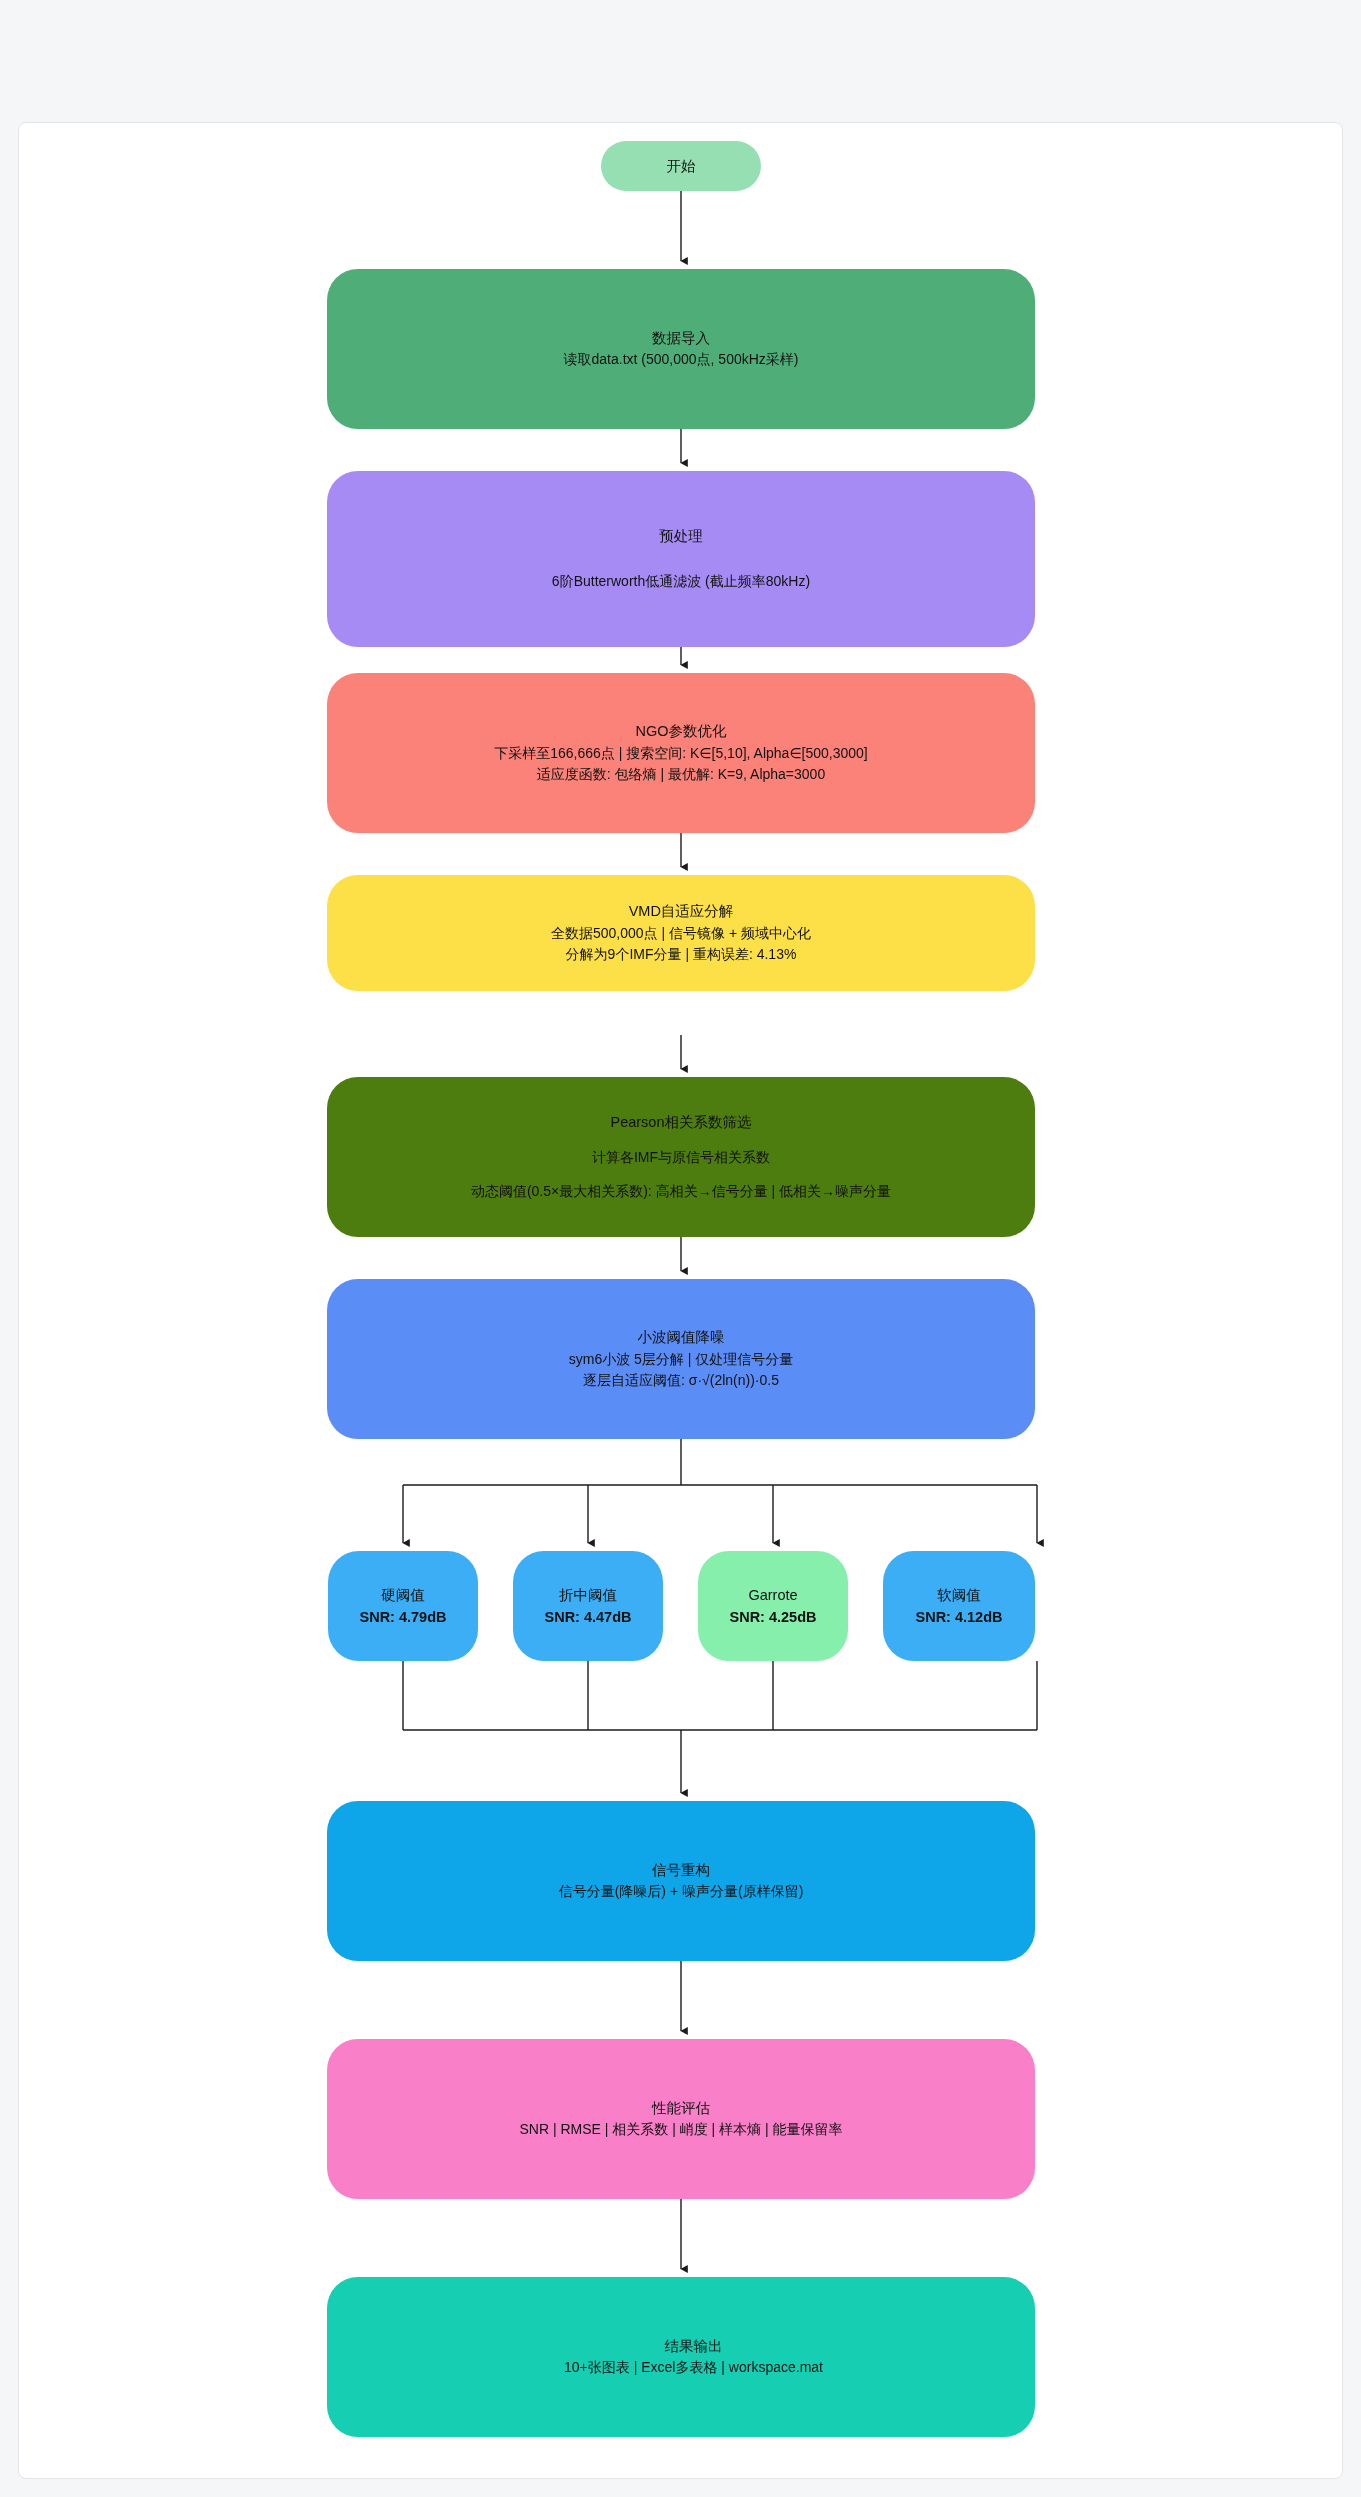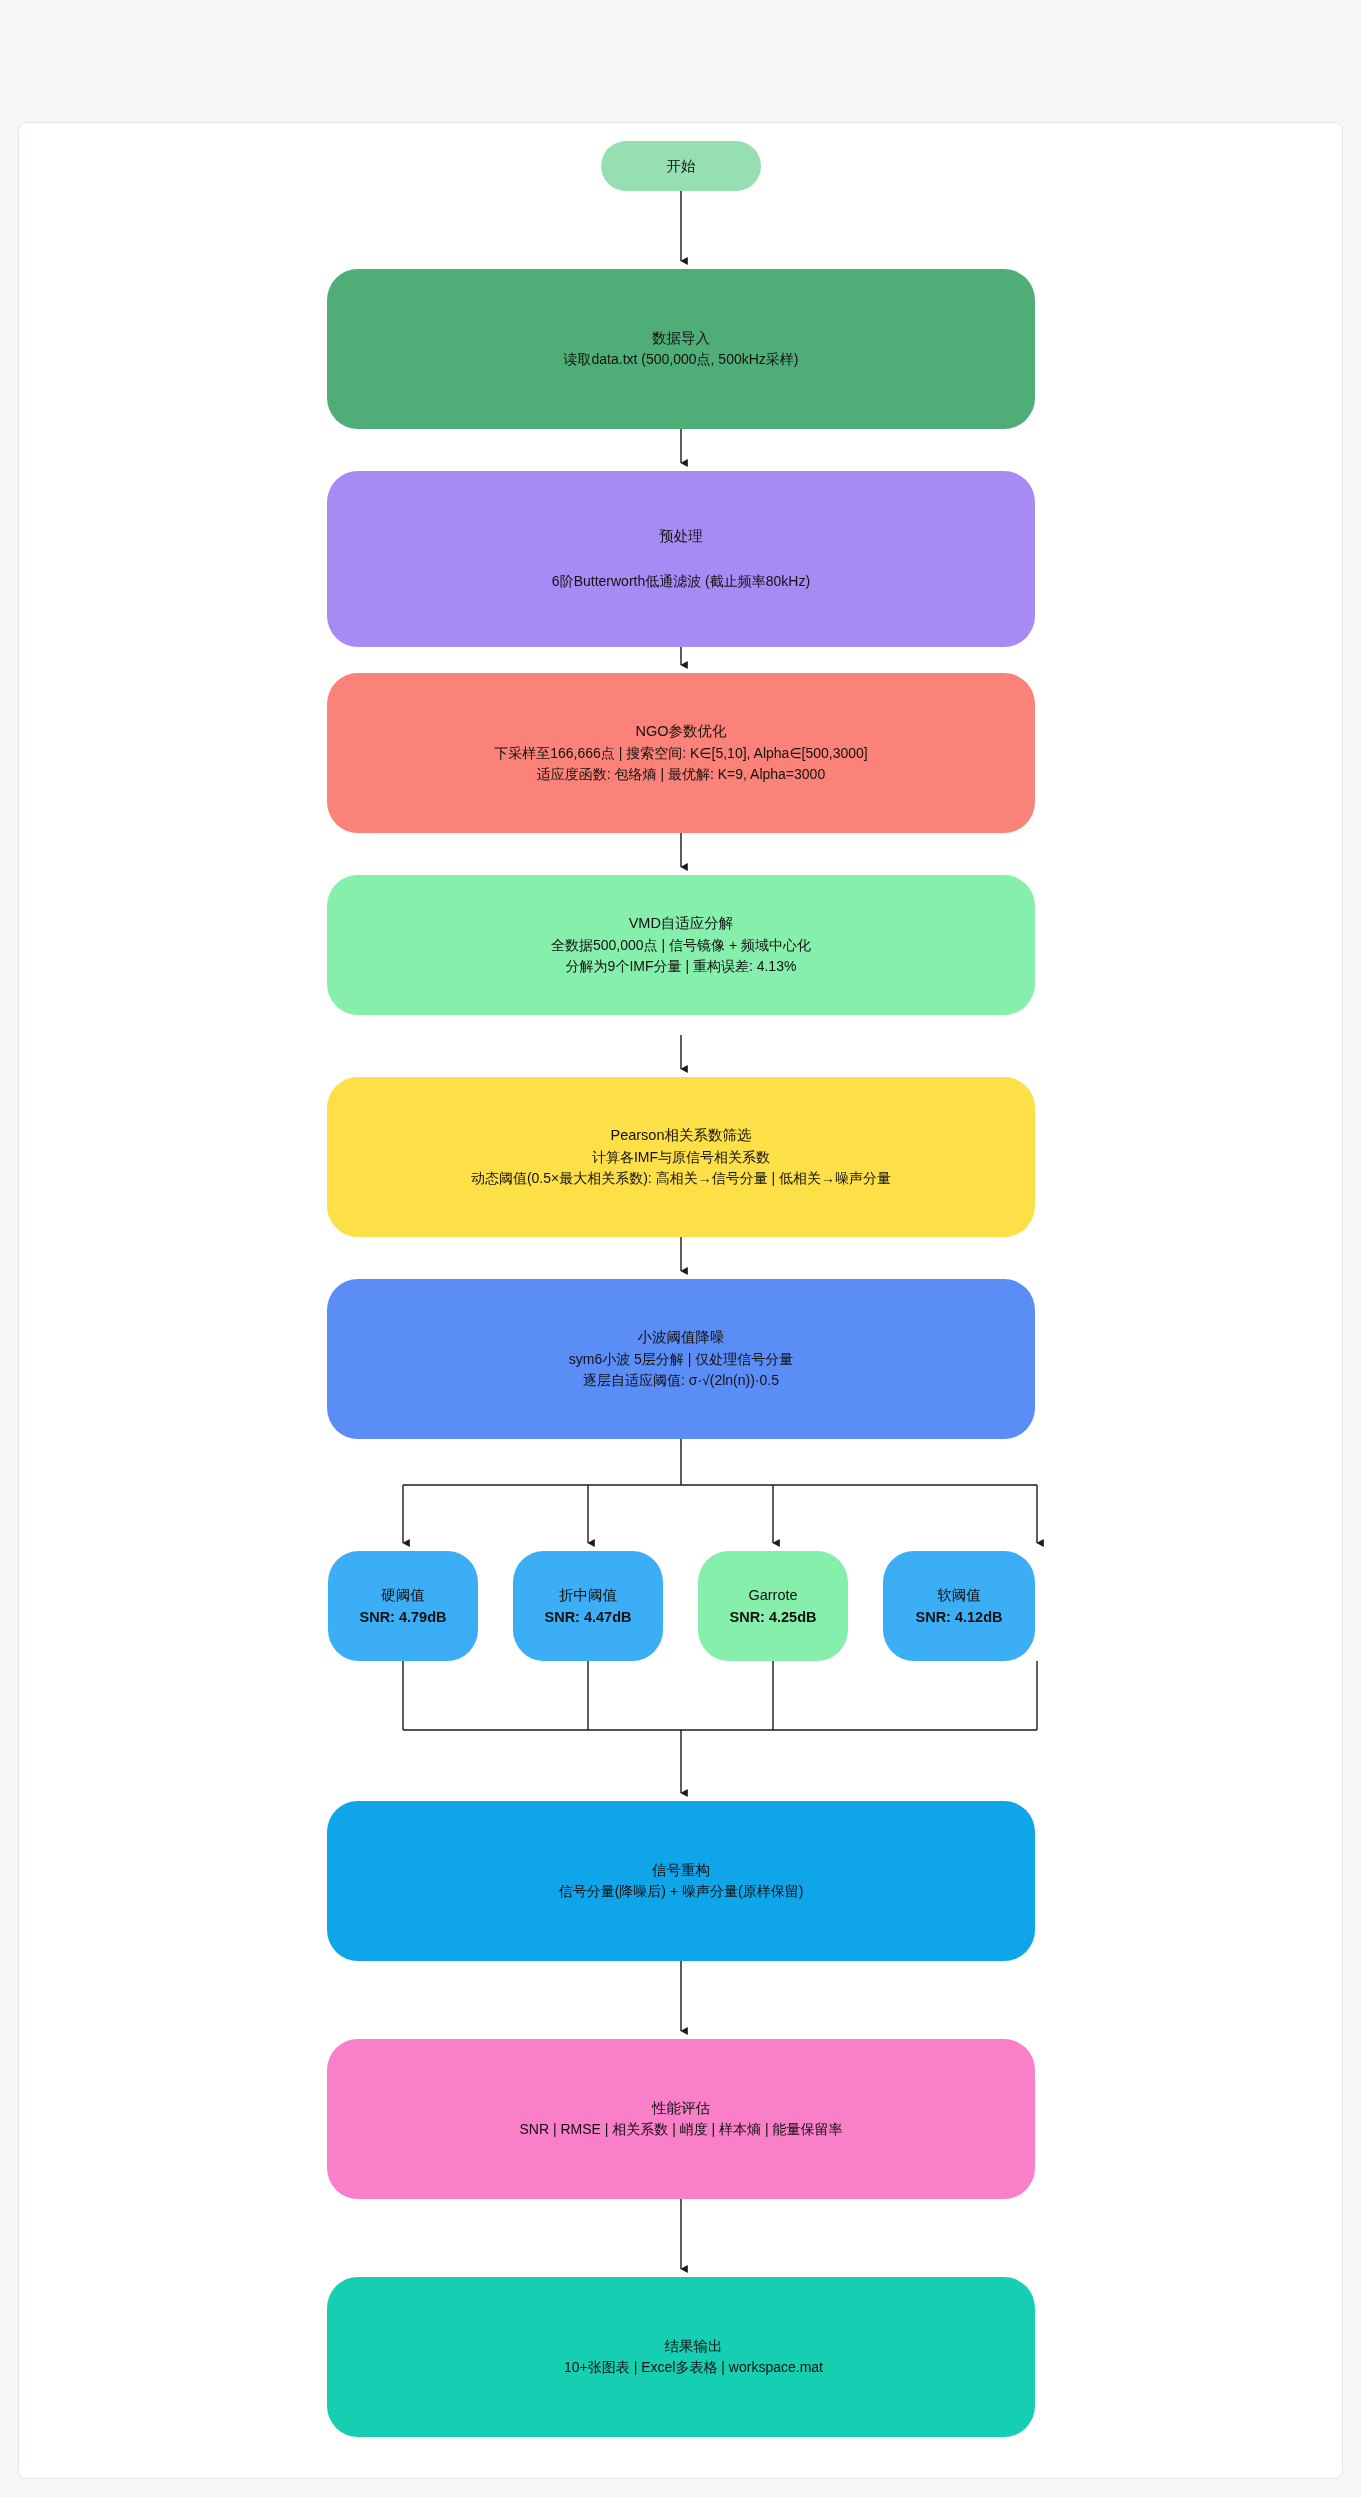--- a/index.html
+++ b/index.html
@@ -167,27 +167,27 @@
       <span class="line head">预处理</span>
       <span class="line sub">6阶Butterworth低通滤波 (截止频率80kHz)</span>
     </div>
 
     <div class="node" style="left:308px; top:550px; width:708px; height:160px; background:#FB8278;">
       <span class="line head">NGO参数优化</span>
       <span class="line sub">下采样至166,666点 | 搜索空间: K∈[5,10], Alpha∈[500,3000]</span>
       <span class="line sub">适应度函数: 包络熵 | 最优解: K=9, Alpha=3000</span>
     </div>
 
-    <div class="node" style="left:308px; top:752px; width:708px; height:140px; background:#86efac;">
+    <div class="node" style="left:308px; top:752px; width:708px; height:116px; background:#fde047;">
       <span class="line head">VMD自适应分解</span>
       <span class="line sub">全数据500,000点 | 信号镜像 + 频域中心化</span>
       <span class="line sub">分解为9个IMF分量 | 重构误差: 4.13%</span>
     </div>
 
-    <div class="node" style="left:308px; top:954px; width:708px; height:160px; background:#fde047;">
+    <div class="node" style="left:308px; top:954px; width:708px; height:160px; background:#4d7c0f;gap:13px;">
       <span class="line head">Pearson相关系数筛选</span>
       <span class="line sub">计算各IMF与原信号相关系数</span>
       <span class="line sub">动态阈值(0.5×最大相关系数): 高相关→信号分量 | 低相关→噪声分量</span>
     </div>
 
     <div class="node" style="left:308px; top:1156px; width:708px; height:160px; background:#5B8DF6;">
       <span class="line head">小波阈值降噪</span>
       <span class="line sub">sym6小波 5层分解 | 仅处理信号分量</span>
       <span class="line sub">逐层自适应阈值: σ·√(2ln(n))·0.5</span>
     </div>

